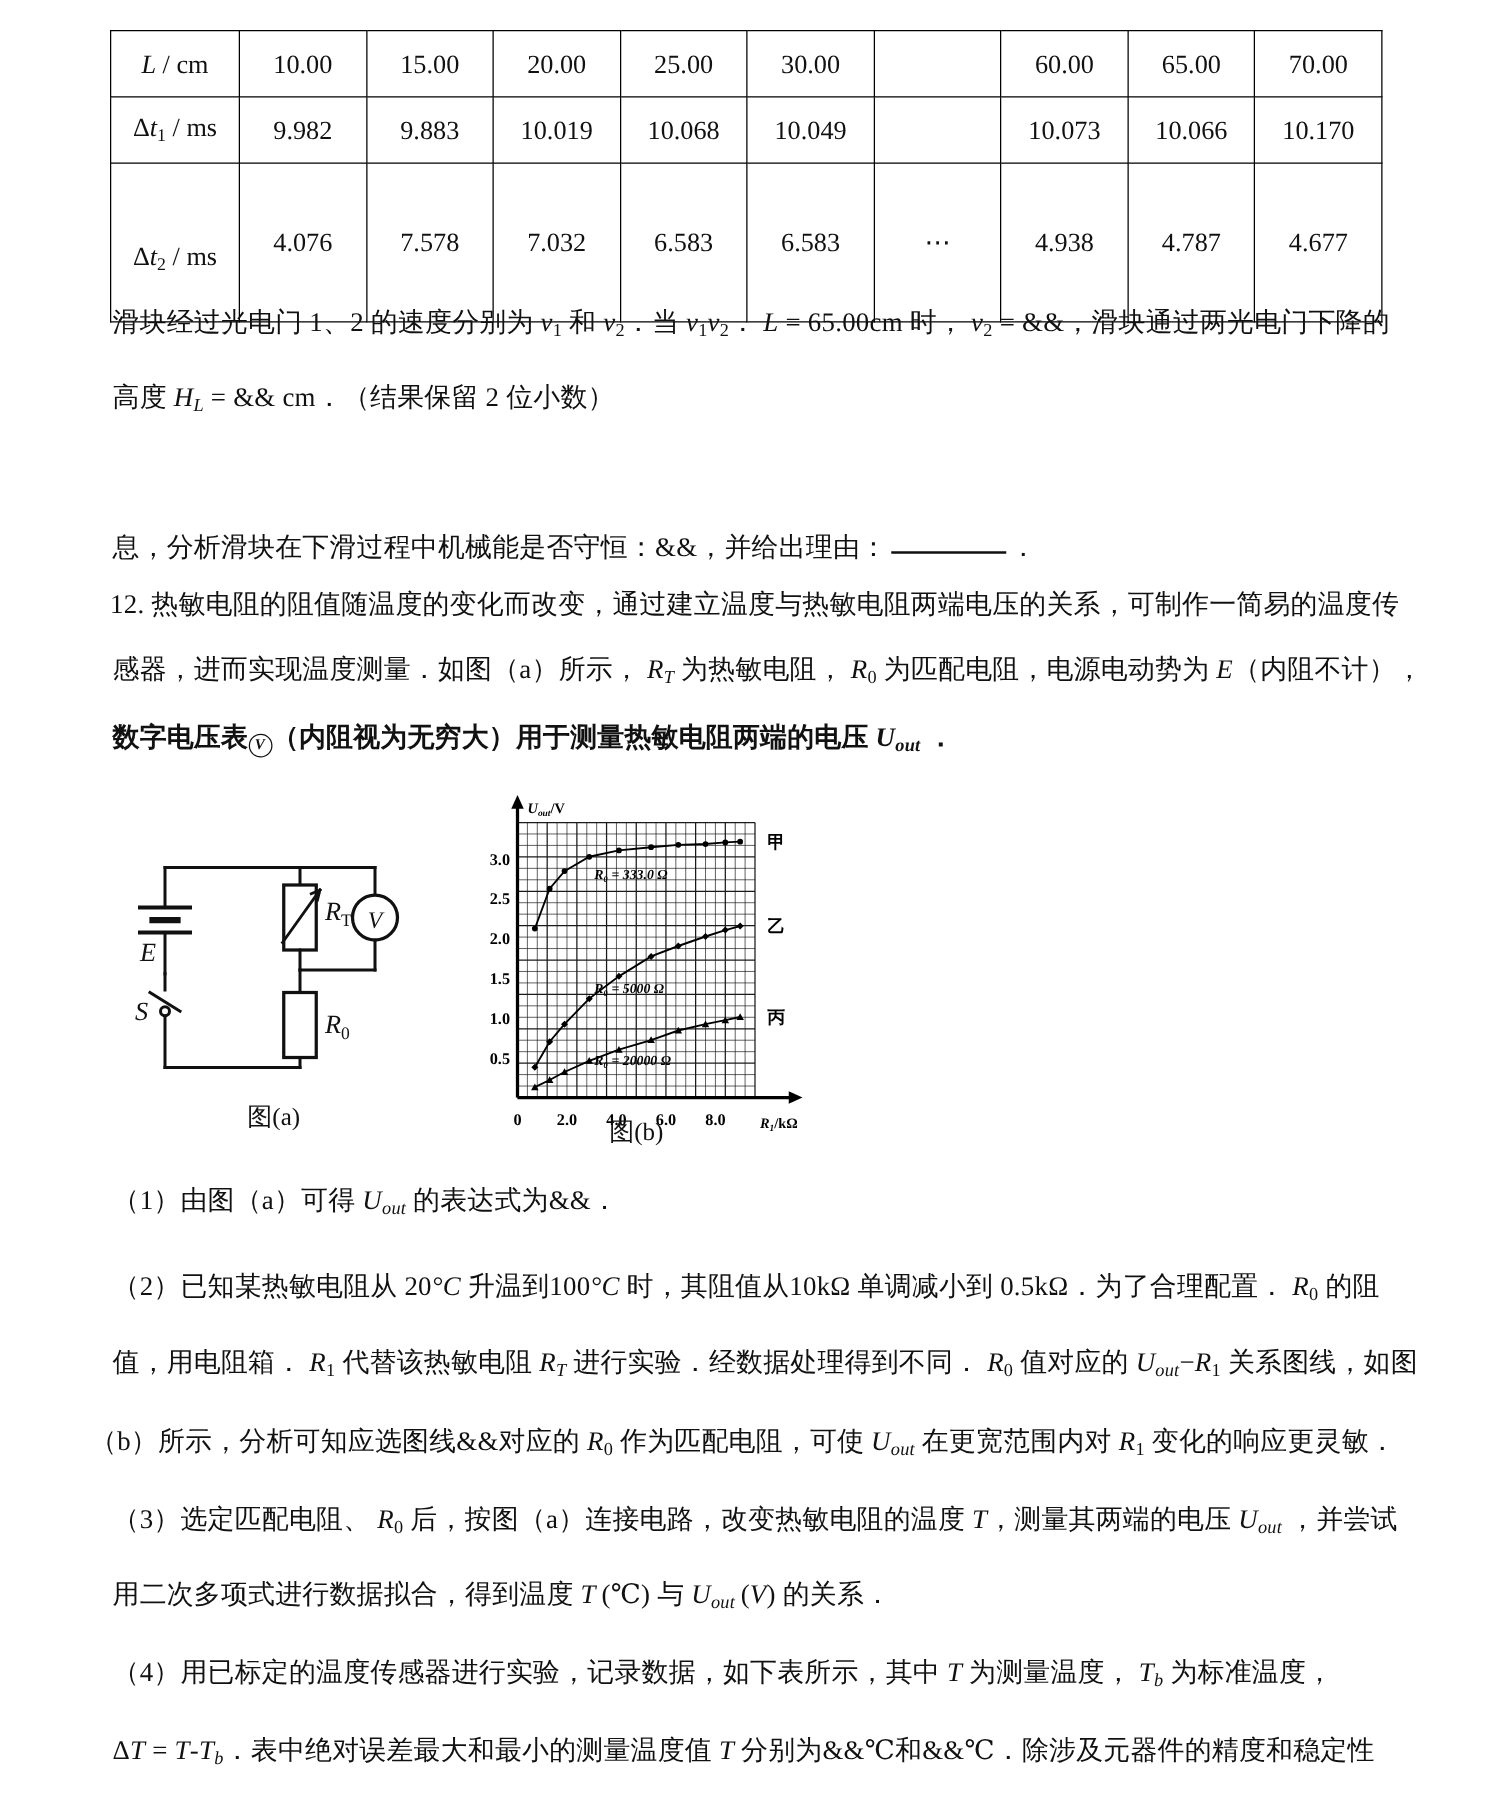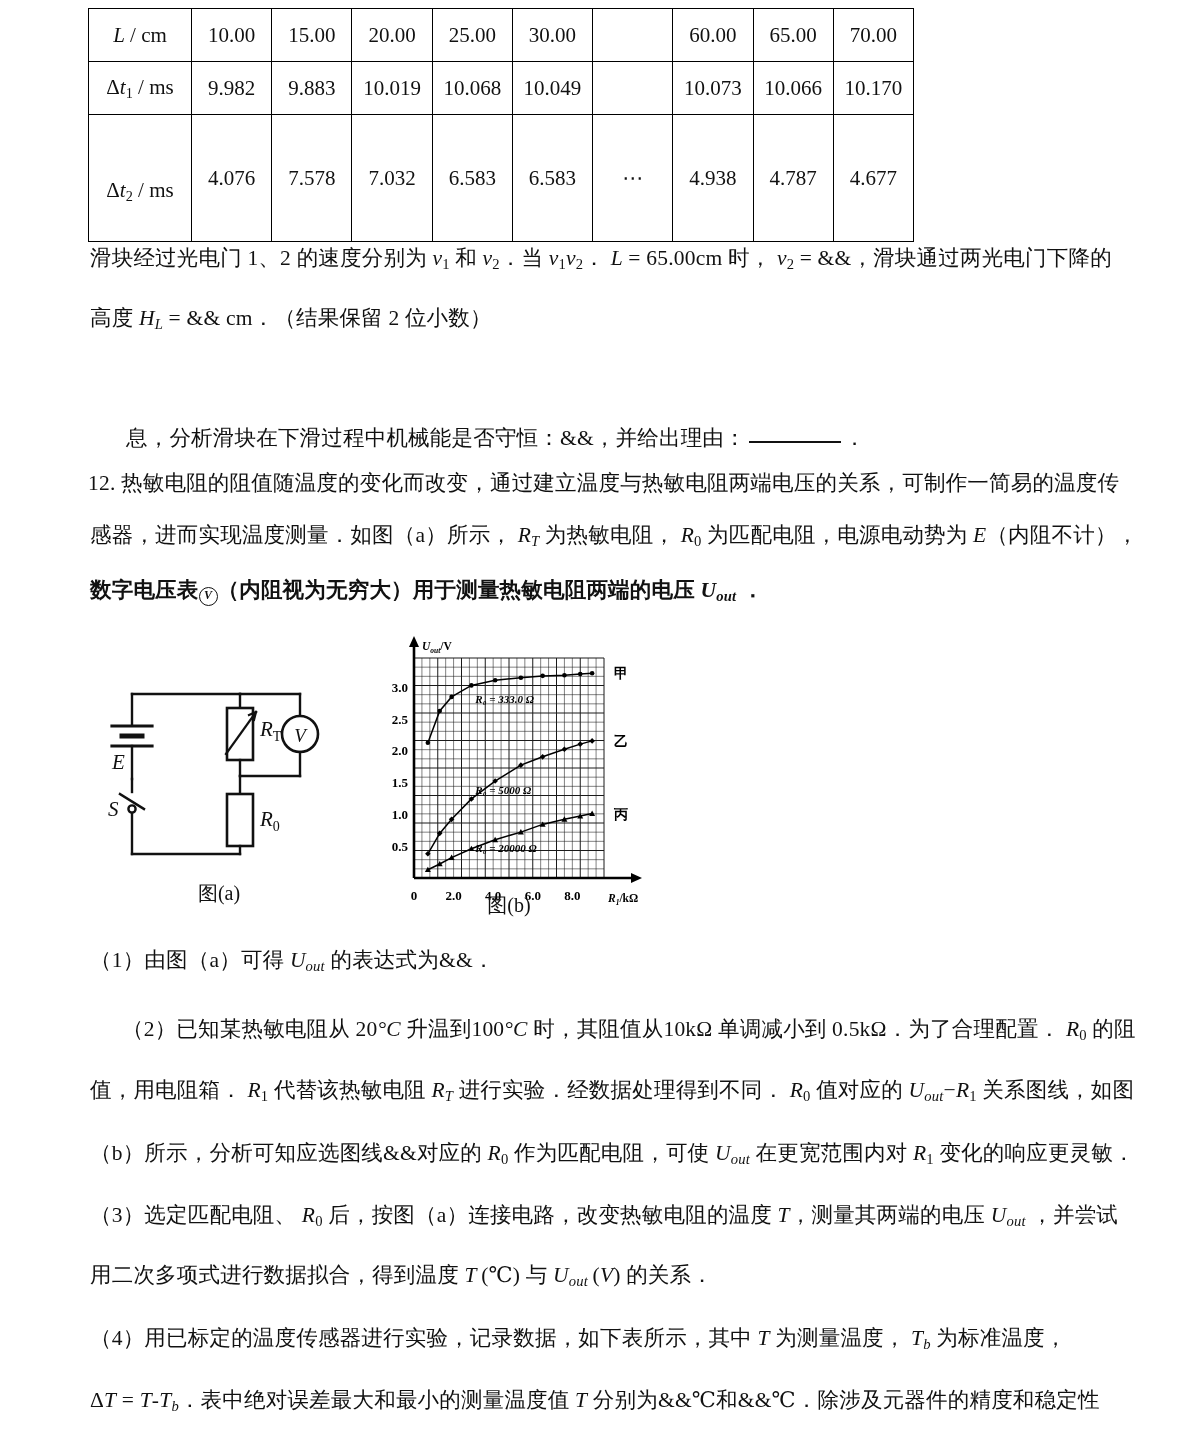--- a/index.html
+++ b/index.html
@@ -7,21 +7,21 @@
     width:1189px;height:1435px;
     background:#ffffff;
     font-family:"Liberation Serif","DejaVu Serif",serif;
     color:#111;
     overflow:hidden;
   }
   .page{position:relative;width:1189px;height:1435px;}
 
   
   .data-table{
-    position:absolute;left:88px;top:8px;width:826px;
+    position:absolute;left:88px;top:24px;width:1018px;
     border-collapse:collapse;
     table-layout:fixed;
   }
   .data-table td{
     border:1.6px solid #000;
     text-align:center;
     font-size:21px;
     font-family:"Liberation Serif",serif;
     padding:0;
     height:52px;
@@ -112,21 +112,21 @@
     </tbody>
   </table>
 
   <div class="para" style="left:90px;top:248px;">
     滑块经过光电门 1、2 的速度分别为&nbsp;<i>v</i><sub>1</sub>&nbsp;和&nbsp;<i>v</i><sub>2</sub>．当&nbsp;<i>v</i><sub>1</sub><i>v</i><sub>2</sub>．&nbsp;<i>L</i>&nbsp;=&nbsp;65.00cm 时，&nbsp;<i>v</i><sub>2</sub>&nbsp;=&nbsp;&amp;&amp;，滑块通过两光电门下降的
   </div>
   <div class="para" style="left:90px;top:308px;">
     高度&nbsp;<i>H<sub>L</sub></i>&nbsp;=&nbsp;&amp;&amp;&nbsp;cm．（结果保留 2 位小数）
   </div>
 
-  <div class="para" style="left:90px;top:428px;margin-left:36px;">
+  <div class="para" style="left:90px;top:428px;">
     息，分析滑块在下滑过程中机械能是否守恒：&amp;&amp;，并给出理由：<span class="blank-line"></span>．
   </div>
 
   <div class="para" style="left:88px;top:473px;">
     12. 热敏电阻的阻值随温度的变化而改变，通过建立温度与热敏电阻两端电压的关系，可制作一简易的温度传
   </div>
   <div class="para" style="left:90px;top:525px;">
     感器，进而实现温度测量．如图（a）所示，&nbsp;<i>R<sub>T</sub></i>&nbsp;为热敏电阻，&nbsp;<i>R</i><sub>0</sub>&nbsp;为匹配电阻，电源电动势为&nbsp;<i>E</i>（内阻不计），
   </div>
   <div class="para" style="left:90px;top:580px;font-weight:bold;">
@@ -289,27 +289,27 @@
         <text x="242" y="188.59420289855072" font-size="14" font-weight="bold" font-family="'Liberation Sans',sans-serif" fill="#000">丙</text>
         <text x="103.35416666666667" y="222.02898550724638" font-size="11" font-weight="bold" font-family="'Liberation Serif',serif" font-style="italic" fill="#000">R₀ = 20000 Ω</text>
       </svg>
     <div class="fig-cap" style="left:92px;top:262px;width:90px;">图(b)</div>
   </div>
 
   <div class="para" style="left:90px;top:950px;">
     （1）由图（a）可得&nbsp;<i>U<sub>out</sub></i>&nbsp;的表达式为&amp;&amp;．
   </div>
 
-  <div class="para" style="left:90px;top:1019px;margin-left:32px;">
+  <div class="para" style="left:90px;top:1019px;">
     （2）已知某热敏电阻从&nbsp;20<i>°C</i>&nbsp;升温到100<i>°C</i>&nbsp;时，其阻值从10kΩ&nbsp;单调减小到 0.5kΩ．为了合理配置．&nbsp;<i>R</i><sub>0</sub>&nbsp;的阻
   </div>
   <div class="para" style="left:90px;top:1080px;">
     值，用电阻箱．&nbsp;<i>R</i><sub>1</sub>&nbsp;代替该热敏电阻&nbsp;<i>R<sub>T</sub></i>&nbsp;进行实验．经数据处理得到不同．&nbsp;<i>R</i><sub>0</sub>&nbsp;值对应的&nbsp;<i>U<sub>out</sub></i>−<i>R</i><sub>1</sub>&nbsp;关系图线，如图
   </div>
-  <div class="para" style="left:90px;top:1143px;text-align:center;">
+  <div class="para" style="left:72px;top:1143px;text-align:center;">
     （b）所示，分析可知应选图线&amp;&amp;对应的&nbsp;<i>R</i><sub>0</sub>&nbsp;作为匹配电阻，可使&nbsp;<i>U<sub>out</sub></i>&nbsp;在更宽范围内对&nbsp;<i>R</i><sub>1</sub>&nbsp;变化的响应更灵敏．
   </div>
 
   <div class="para" style="left:90px;top:1205px;">
     （3）选定匹配电阻、&nbsp;<i>R</i><sub>0</sub>&nbsp;后，按图（a）连接电路，改变热敏电阻的温度&nbsp;<i>T</i>，测量其两端的电压&nbsp;<i>U<sub>out</sub></i>&nbsp;，并尝试
   </div>
   <div class="para" style="left:90px;top:1265px;">
     用二次多项式进行数据拟合，得到温度&nbsp;<i>T</i> (℃)&nbsp;与&nbsp;<i>U<sub>out</sub></i> (<i>V</i>)&nbsp;的关系．
   </div>
 

